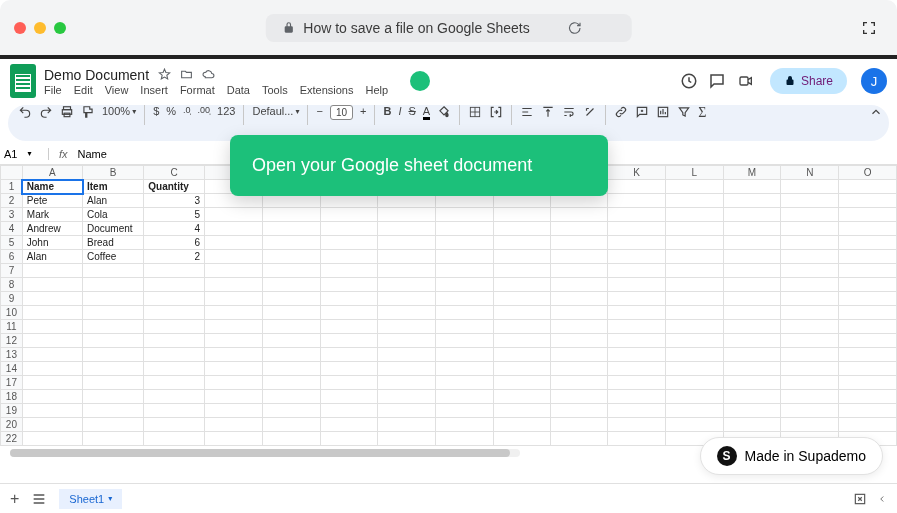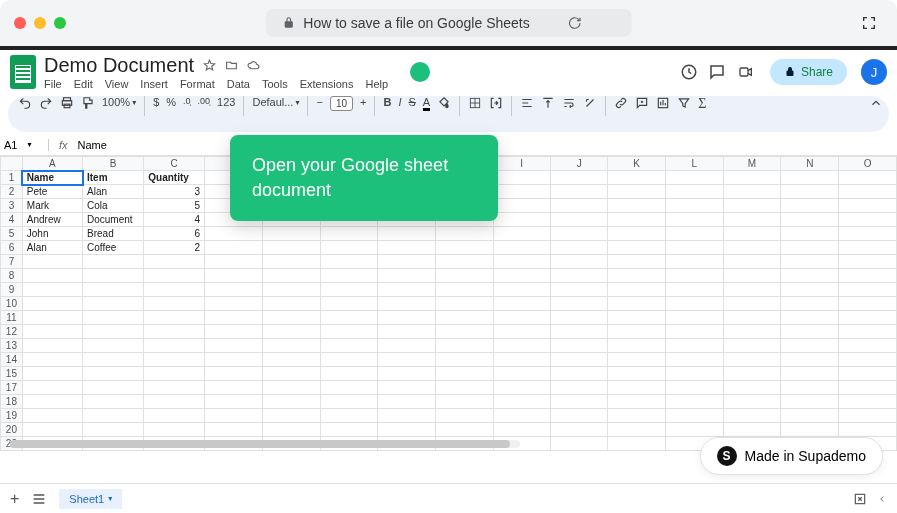--- a/index.html
+++ b/index.html
@@ -1,54 +1,54 @@
 <!DOCTYPE html>
 <html><head>
 <meta charset="utf-8">
 <style>
   * { box-sizing: border-box; margin: 0; padding: 0; }
   body { font-family: -apple-system, BlinkMacSystemFont, "Segoe UI", Arial, sans-serif; background: #fff; width: 897px; height: 513px; overflow: hidden; position: relative; }
-  .browser-chrome { height: 46px; background: #f3f4f5; border-radius: 10px 10px 0 0; display: flex; align-items: center; padding: 0 14px; position: relative; }
+  .browser-chrome { height: 55px; background: #f3f4f5; border-radius: 10px 10px 0 0; display: flex; align-items: center; padding: 0 14px; position: relative; }
   .traffic-lights { display: flex; gap: 8px; }
   .dot { width: 12px; height: 12px; border-radius: 50%; }
   .dot.red { background: #ff5f57; }
   .dot.yellow { background: #febc2e; }
   .dot.green { background: #28c840; }
   .addr { position: absolute; left: 50%; transform: translateX(-50%); background: #e9eaec; border-radius: 8px; padding: 6px 50px 6px 16px; display: flex; align-items: center; gap: 8px; font-size: 14px; color: #3b3b3b; }
   .addr svg { width: 14px; height: 14px; }
   .refresh { margin-left: 30px; }
   .fullscreen-icon { position: absolute; right: 20px; }
   .top-divider { height: 4px; background: #222; }
   .doc-header { display: flex; align-items: center; padding: 4px 10px; height: 44px; position: relative; }
   .sheets-logo { width: 26px; height: 34px; background: #0f9d58; border-radius: 3px; position: relative; margin-right: 8px; }
   .sheets-logo::after { content: ""; position: absolute; top: 10px; left: 5px; right: 5px; bottom: 6px; background: repeating-linear-gradient(#0f9d58 0, #0f9d58 2px, #fff 2px, #fff 4px); border: 1px solid #fff; }
-  .doc-title-row { display: flex; align-items: center; gap: 9px; font-size: 20px; color: #222; }
+  .doc-title-row { display: flex; align-items: center; gap: 9px; font-size: 14px; color: #222; }
   .menu-row { display: flex; gap: 12px; font-size: 11px; color: #444; margin-top: 1px; }
   .title-block { display: flex; flex-direction: column; }
   .header-right { margin-left: auto; display: flex; align-items: center; gap: 14px; }
-  .share-btn { background: #c2e7ff; border-radius: 20px; padding: 6px 14px; font-size: 12px; display: flex; align-items: center; gap: 5px; color: #15803d; }
+  .share-btn { background: #c2e7ff; border-radius: 20px; padding: 6px 14px; font-size: 12px; display: flex; align-items: center; gap: 5px; color: #701a75; }
   .avatar { width: 26px; height: 26px; border-radius: 50%; background: #1a73e8; color: #fff; display: flex; align-items: center; justify-content: center; font-size: 13px; }
   .green-marker { width: 20px; height: 20px; border-radius: 50%; background: #1cc07a; position: absolute; left: 410px; }
   .toolbar { height: 36px; background: #edf2fa; border-radius: 22px; margin: 2px 8px; display: flex; align-items: flex-start; padding: 0 10px; gap: 7px; font-size: 11px; color: #444; }
   .toolbar .sep { width: 1px; height: 20px; background: #c7c7c7; margin: 0 1px; }
   .toolbar svg { width: 14px; height: 14px; }
   .font-size-box { border: 1px solid #888; border-radius: 3px; padding: 1px 5px; font-size: 10px; background: #fff; }
   .name-box-row { display: flex; align-items: center; height: 22px; padding: 2px 4px; font-size: 11px; gap: 10px; border-bottom: 1px solid #e0e0e0; }
   .name-box { width: 45px; border-right: 1px solid #ccc; padding-right: 6px; display: flex; align-items: center; gap: 4px;}
   .fx { font-style: italic; color: #666; }
   .sheet-area { position: relative; overflow: hidden; height: 322px; }
   table.grid { border-collapse: collapse; font-size: 10px; color: #222; table-layout: fixed; }
   table.grid th, table.grid td { border: 1px solid #e0e0e0; height: 14px; padding: 0 4px; text-align: left; overflow: hidden; white-space: nowrap; }
   table.grid th { background: #f8f9fa; font-weight: normal; text-align: center; color: #555; }
   table.grid th.rowhdr { width: 22px; text-align: center; }
   table.grid td.num { text-align: right; }
   .col-w { width: 62px; }
   .selected-cell { outline: 2px solid #1a73e8; outline-offset: -1px; }
   .header-row td { font-weight: bold; }
-  .tooltip { position: absolute; left: 230px; top: 135px; background: #1cc07a; color: #fff; padding: 18px 22px; border-radius: 8px; font-size: 18px; width: 268px; line-height: 1.4; box-shadow: 0 6px 18px rgba(0,0,0,.18); }
+  .tooltip { position: absolute; left: 230px; top: 135px; background: #1cc07a; color: #fff; padding: 18px 22px; border-radius: 8px; font-size: 18px; width: 378px; line-height: 1.4; box-shadow: 0 6px 18px rgba(0,0,0,.18); }
   .sheet-tabs { position: absolute; bottom: 0; left: 0; right: 0; height: 30px; border-top: 1px solid #e0e0e0; display: flex; align-items: center; padding: 0 10px; gap: 12px; font-size: 11px; background: #fff; }
   .sheet-tab { background: #e8f0fe; padding: 4px 10px; border-radius: 0; color: #1967d2; display:flex; align-items:center; gap:4px;}
   .supademo { position: absolute; right: 14px; bottom: 38px; background: #fff; border: 1px solid #e2e2e2; border-radius: 24px; padding: 8px 16px; display: flex; align-items: center; gap: 8px; font-size: 14px; box-shadow: 0 2px 8px rgba(0,0,0,.08); }
   .supademo .s-badge { width: 20px; height: 20px; border-radius: 50%; background: #111; color: #fff; display: flex; align-items: center; justify-content: center; font-size: 12px; font-weight: bold; }
   .hscrollbar { position: absolute; bottom: 30px; left: 10px; width: 510px; height: 8px; background: #f0f0f0; border-radius: 4px; }
   .hscrollbar::after { content:""; position:absolute; left:0; top:0; height:8px; width:500px; background:#c8c8c8; border-radius:4px;}
   .tb-item { display:inline-flex; align-items:center; }
   .chev { position:absolute; right:14px; }
   .small-icons { display:flex; gap:10px; align-items:center; }
 </style>
@@ -494,38 +494,20 @@
           <td></td>
           <td></td>
           <td></td>
           <td></td>
           <td></td>
           <td></td>
           <td></td>
           <td></td>
         </tr>
         <tr>
-          <th class="rowhdr">15</th>
-          <td></td>
-          <td></td>
-          <td></td>
-          <td></td>
-          <td></td>
-          <td></td>
-          <td></td>
-          <td></td>
-          <td></td>
-          <td></td>
-          <td></td>
-          <td></td>
-          <td></td>
-          <td></td>
-          <td></td>
-        </tr>
-        <tr>
           <th class="rowhdr">17</th>
           <td></td>
           <td></td>
           <td></td>
           <td></td>
           <td></td>
           <td></td>
           <td></td>
           <td></td>
           <td></td>

